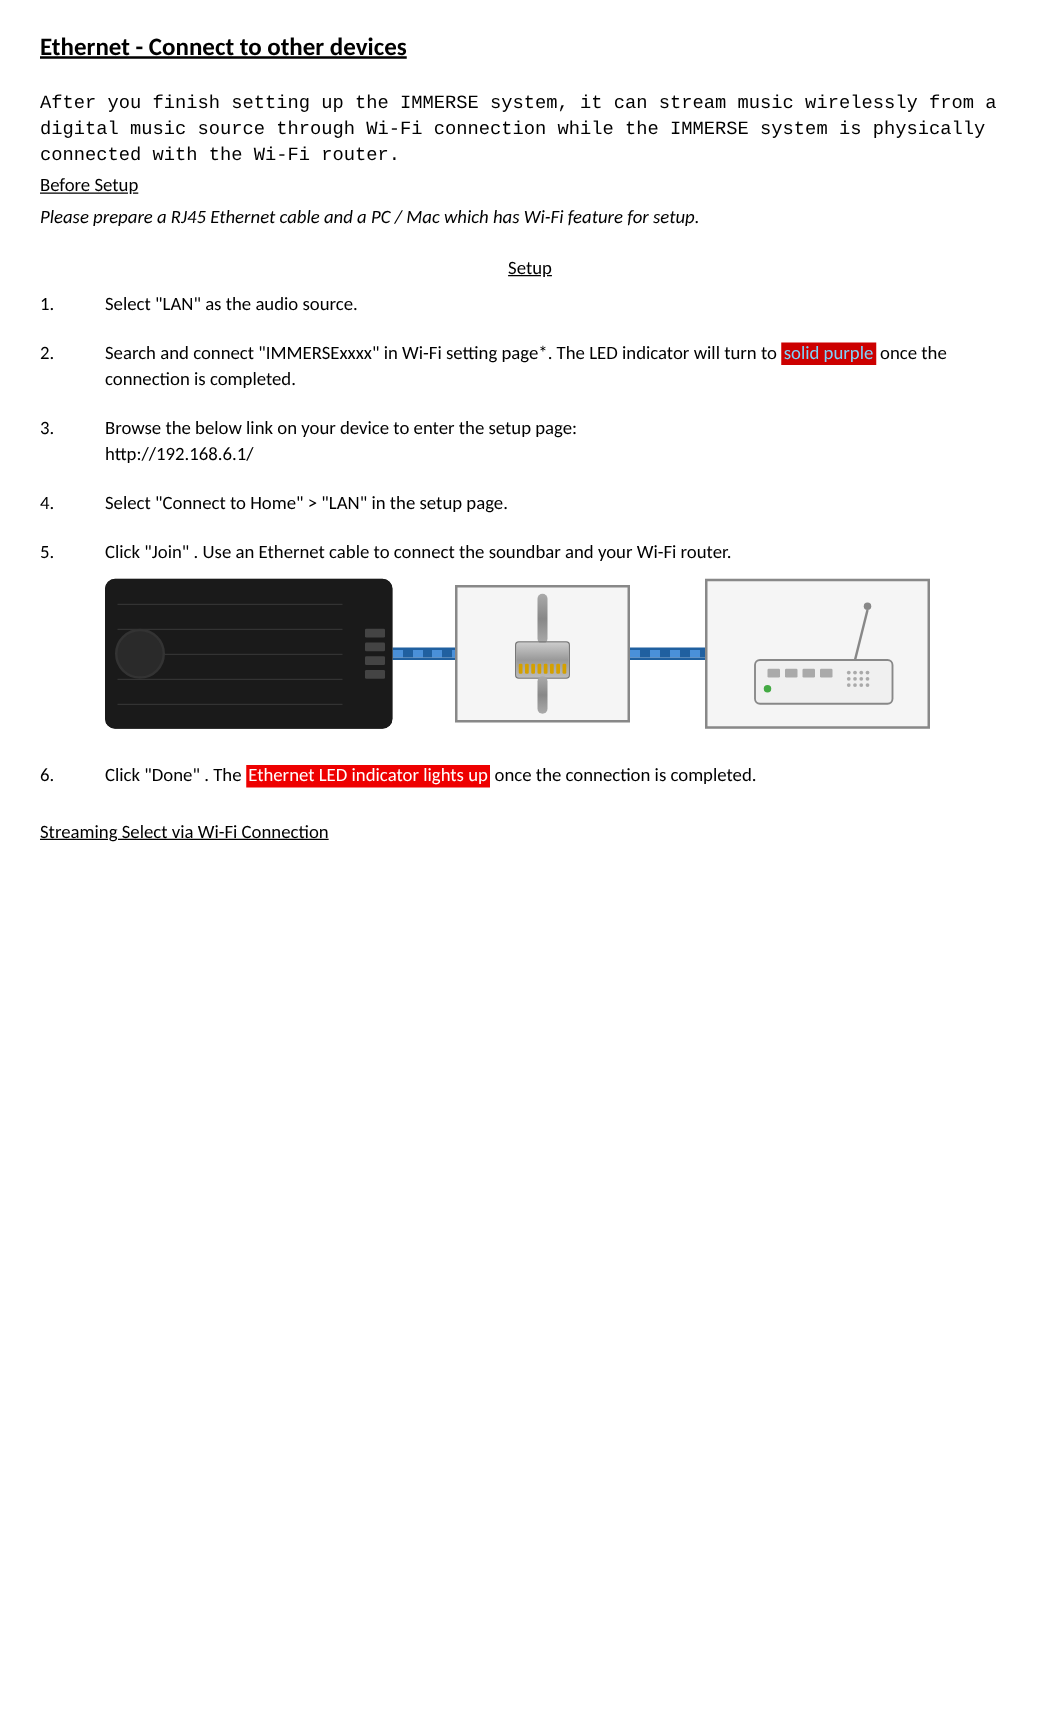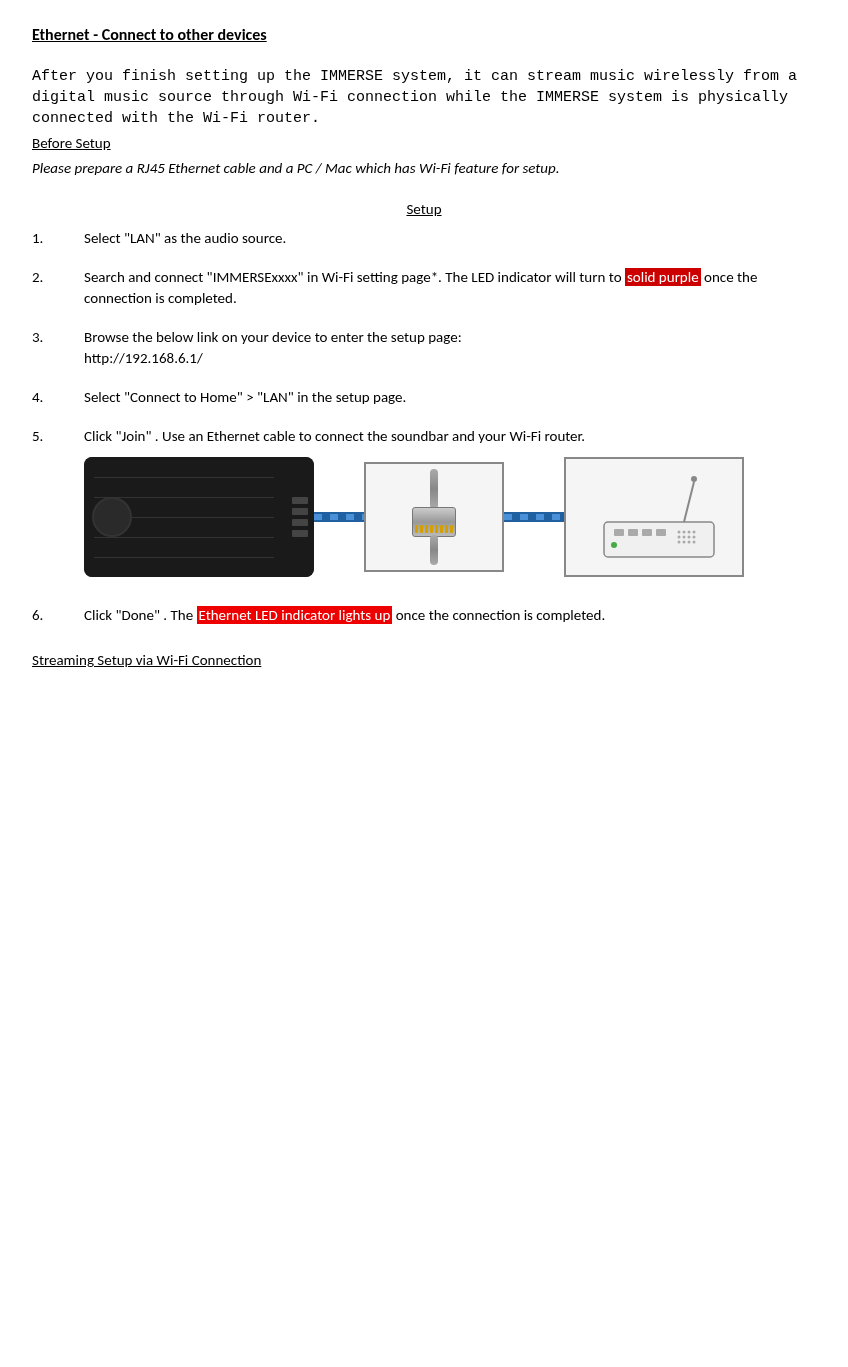--- a/index.html
+++ b/index.html
@@ -8,21 +8,21 @@
       font-size: 15px;
       color: #000;
       background: #fff;
       width: 848px;
       padding: 24px 32px 32px 32px;
       line-height: 1.4;
     }
     .page-title {
       font-weight: bold;
       text-decoration: underline;
-      font-size: 16px;
+      font-size: 20px;
       margin-bottom: 20px;
     }
     .intro-para {
       margin-bottom: 4px;
       font-family: Liberation Mono, monospace;
     }
     .section-heading {
       text-decoration: underline;
       font-weight: normal;
       margin-bottom: 4px;
@@ -42,21 +42,21 @@
     }
     .step-num {
       min-width: 52px;
       font-size: 15px;
     }
     .step-content {
       flex: 1;
     }
     .highlight-purple {
       background-color: #c00;
-      color: #ffffff;
+      color: #7dd3fc;
       padding: 0 2px;
     }
     .highlight-red {
       background-color: #e00;
       color: #ffffff;
       padding: 0 2px;
     }
     .diagram-row {
       display: flex;
       align-items: center;
@@ -239,14 +239,14 @@
     </div>
   </span>
 </div>
 
 <div class="step">
   <span class="step-num">6.</span>
   <span class="step-content">Click  "Done" . The <span class="highlight-red">Ethernet LED indicator lights up</span> once the connection is completed.</span>
 </div>
 
 <div class="streaming-section">
-  <p class="streaming-heading">Streaming Setup via Wi-Fi Connection</p>
+  <p class="streaming-heading">Streaming Select via Wi-Fi Connection</p>
 </div>
 
 </body></html>

